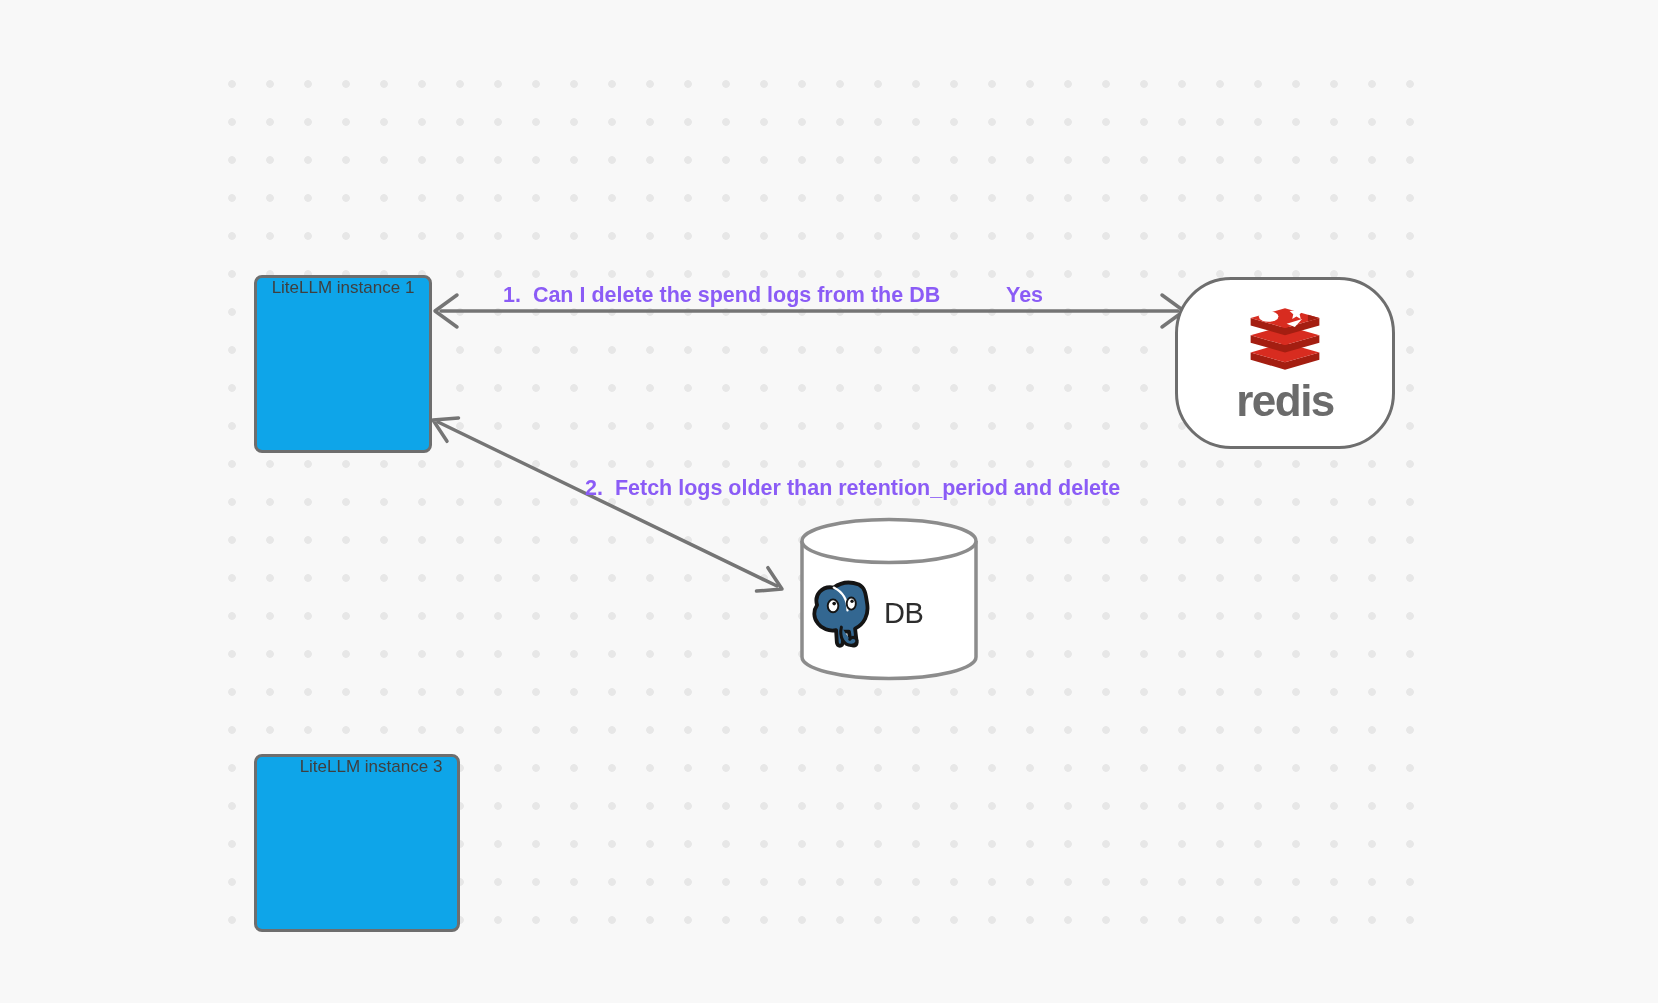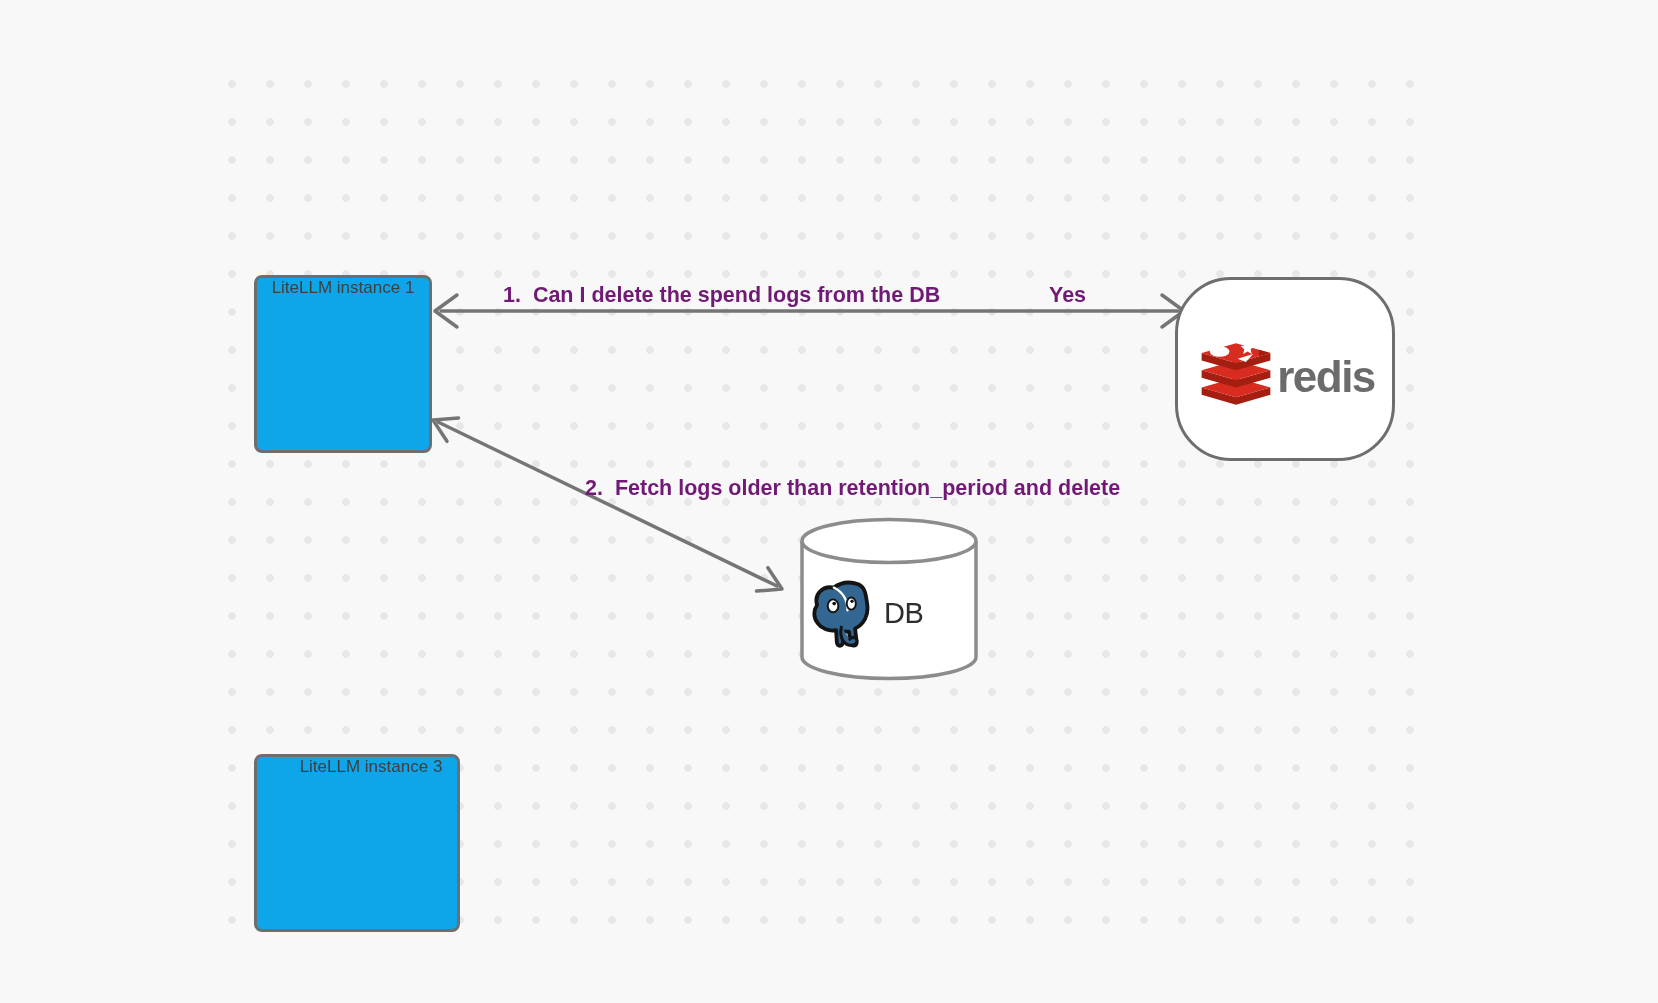--- a/index.html
+++ b/index.html
@@ -19,41 +19,41 @@
     border:3px solid #6e6e6e;border-radius:8px;
     display:flex;align-items:flex-start;justify-content:center;
   }
   .node-box span{font-size:17px;color:#3f3f3f;white-space:pre;}
   .inst1{left:254px;top:275px;}
   .inst2{left:254px;top:515px;}
   .inst3{left:254px;top:754px;padding-left:28px;}
   .redis-node{
     position:absolute;left:1175px;top:277px;width:214px;height:164px;
     background:#ffffff;border:3px solid #6e6e6e;border-radius:56px;
-    display:flex;flex-direction:row;align-items:center;justify-content:center;
-    padding-top:14px;
+    display:flex;flex-direction:column;align-items:center;justify-content:center;
+    padding-top:2px;
   }
   .redis-node svg{display:block;}
   .redis-word{
     font-size:44px;font-weight:700;color:#6b6b6b;letter-spacing:-1.5px;
     line-height:1;margin-top:2px;
   }
   .cyl{position:absolute;left:798px;top:515px;width:182px;height:168px;}
   .cyl .shape{position:absolute;left:0;top:0;}
   .cyl .elephant{position:absolute;left:13px;top:64px;}
   .db-label{
     position:absolute;left:86px;top:84px;font-size:29px;font-weight:500;
     color:#2d2d2d;line-height:1;letter-spacing:-0.5px;
   }
   .edge-label{
-    position:absolute;font-size:21.5px;font-weight:700;color:#701a75;
+    position:absolute;font-size:21.5px;font-weight:700;color:#8b5cf6;
     white-space:pre;line-height:24px;
   }
   .lbl1{left:503px;top:283px;}
-  .lbl-yes{left:1049px;top:283px;}
+  .lbl-yes{left:1006px;top:283px;}
   .lbl2{left:585px;top:476px;}
 </style>
 </head>
 <body>
 
 <div class="canvas">
 
   <div class="dots"></div>
 
   <svg class="edges" viewBox="0 0 1658 1003">

